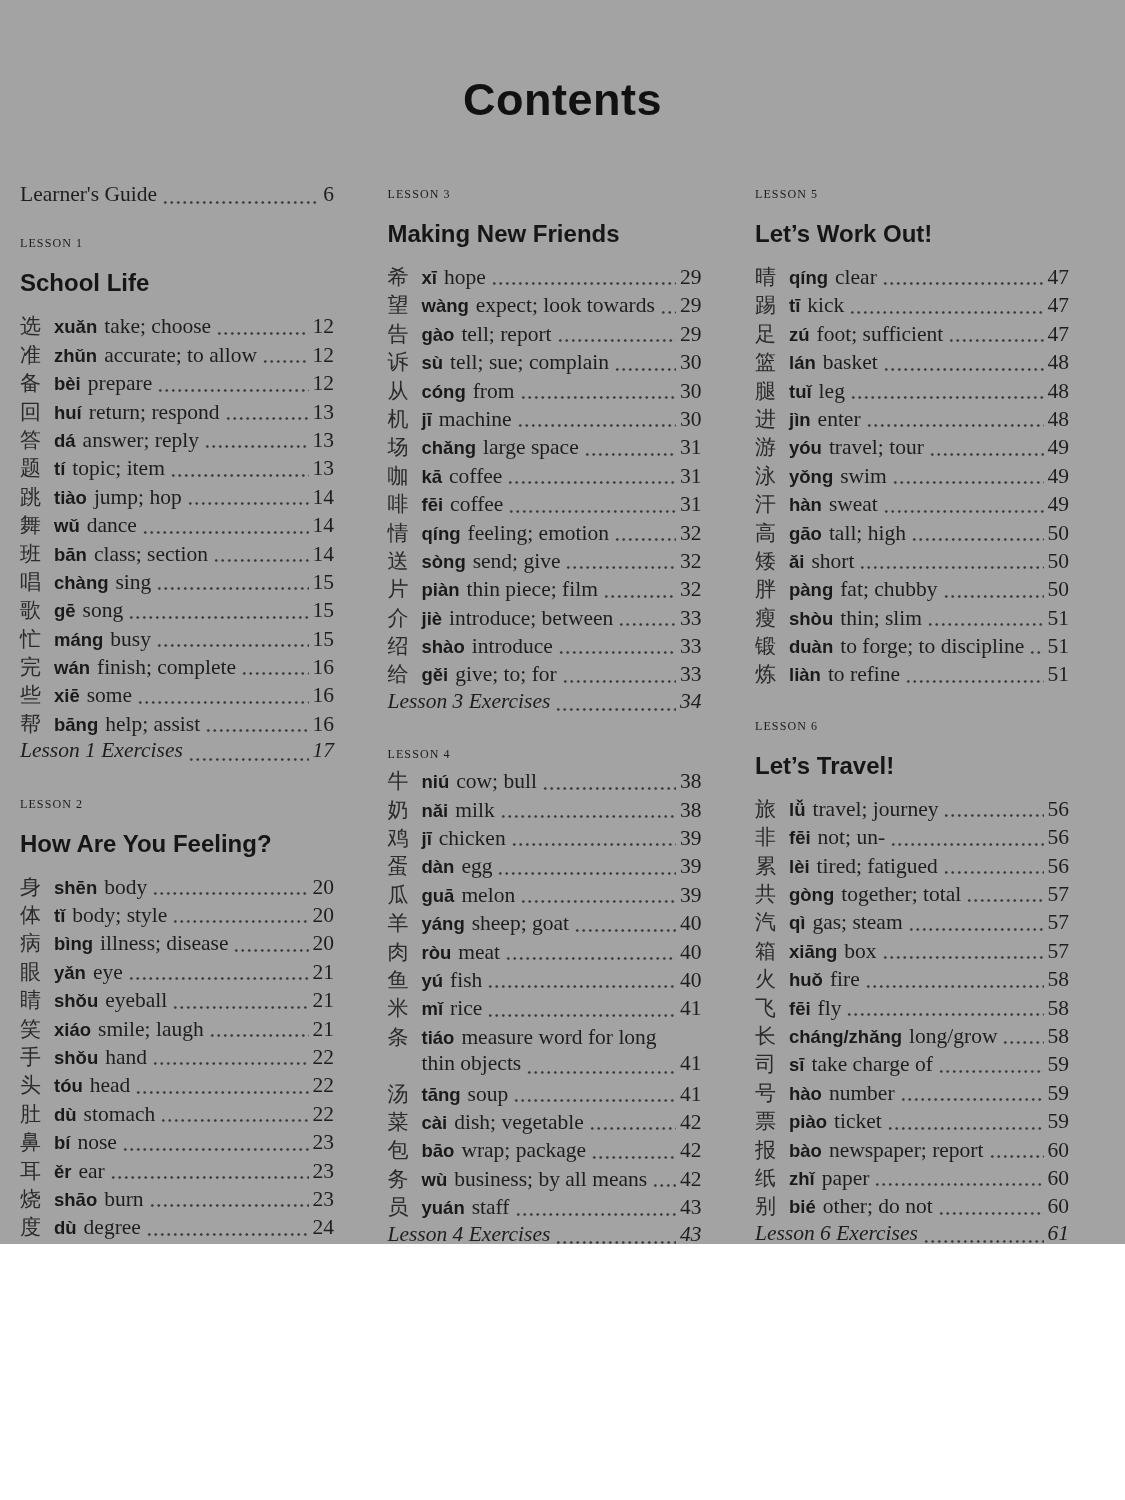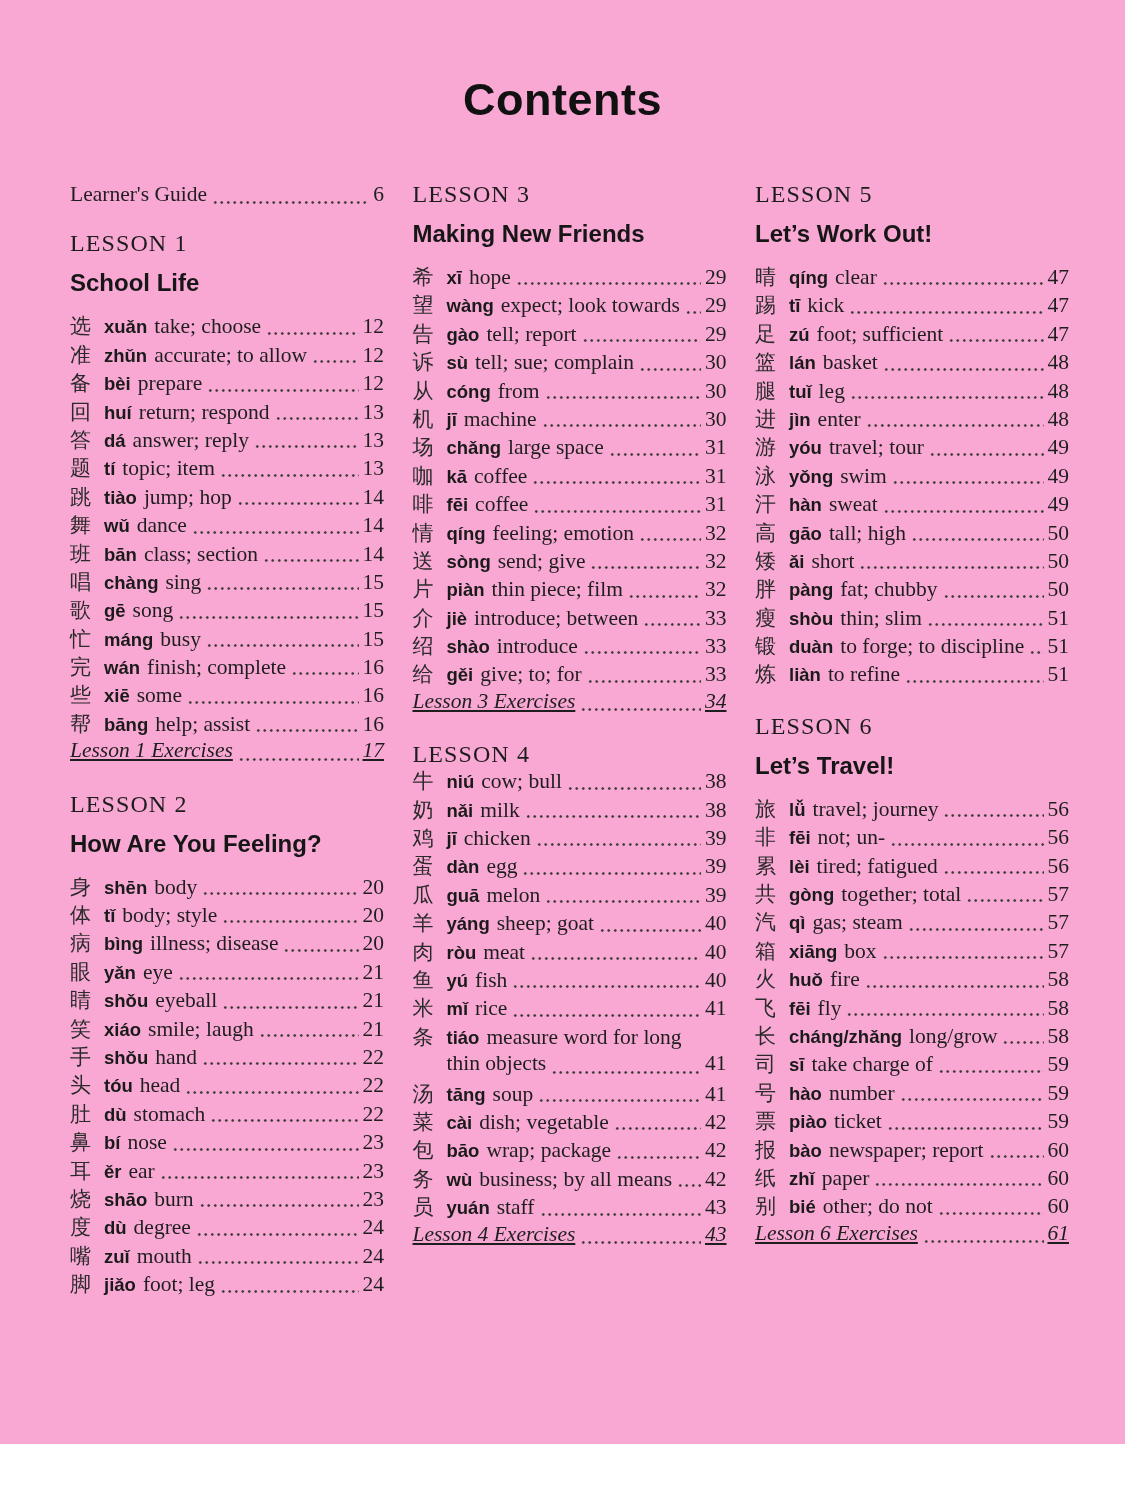--- a/index.html
+++ b/index.html
@@ -1,38 +1,38 @@
 <!DOCTYPE html>
 <html><head>
 <meta charset="utf-8">
 <style>
   * { box-sizing: border-box; }
   html, body { margin: 0; padding: 0; background: #ffffff; }
   .page {
     position: relative;
     width: 1125px;
-    height: 1444px;
-    background: #f9a8d4;
+    height: 1244px;
+    background: #a3a3a3;
     overflow: hidden;
     color: #1e1e1e;
   }
   .title {
     margin: 0;
     padding-top: 74px;
     text-align: center;
     font-family: "Liberation Sans", sans-serif;
     font-weight: bold;
     font-size: 45px;
     letter-spacing: 0.5px;
     color: #111111;
   }
   .columns {
     display: flex;
     justify-content: space-between;
-    padding: 0 56px 0 70px;
+    padding: 0 56px 0 20px;
     margin-top: 56px;
   }
   .col { flex: 0 0 314px; width: 314px; }
 
   .entry {
     display: flex;
     align-items: baseline;
     height: 28.4px;
     font-family: "Liberation Serif", serif;
     font-size: 21.5px;
@@ -61,28 +61,28 @@
     height: 3px;
     align-self: flex-end;
     margin: 0 4px 6px 5px;
     background-image: radial-gradient(circle, #3c3c3c 1.15px, transparent 1.45px);
     background-size: 6.5px 3px;
     background-repeat: repeat-x;
     background-position: left bottom;
   }
   .entry .pagenum { flex: 0 0 auto; color: #1e1e1e; }
   .entry.cont { padding-left: 34px; justify-content: center; }
-  .entry.italic .gloss, .entry.italic .pagenum { font-style: italic; text-decoration: underline; }
+  .entry.italic .gloss, .entry.italic .pagenum { font-style: italic; }
 
   .front-matter { margin-bottom: 21px; }
 
   .lesson { margin-bottom: 25px; }
   .kicker {
     font-family: "Liberation Serif", serif;
-    font-size: 24px;
+    font-size: 12px;
     letter-spacing: 1.1px;
     line-height: 25px;
     color: #1c1c1c;
   }
   .lesson-title {
     margin: 12px 0 15px 0;
     font-family: "Liberation Sans", sans-serif;
     font-weight: bold;
     font-size: 24px;
     line-height: 29px;

